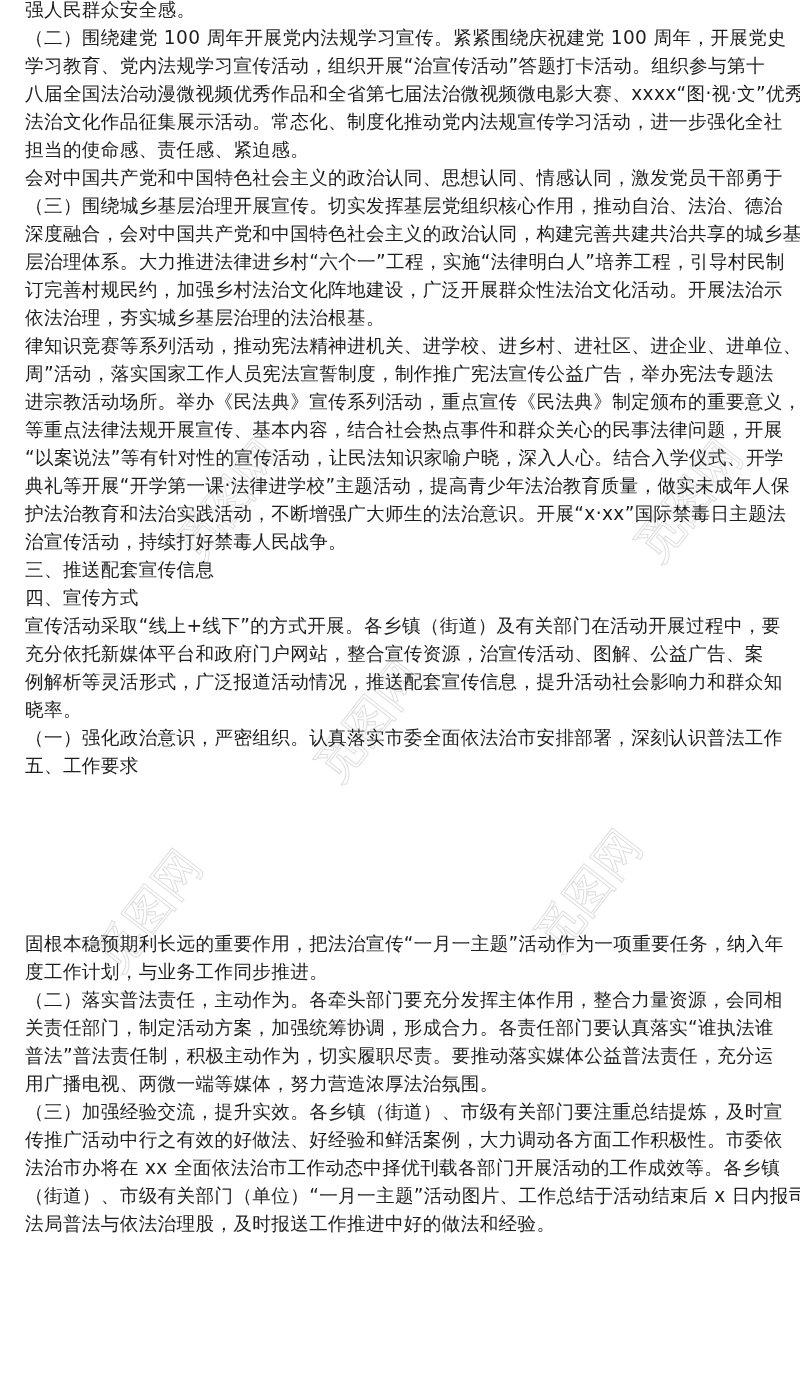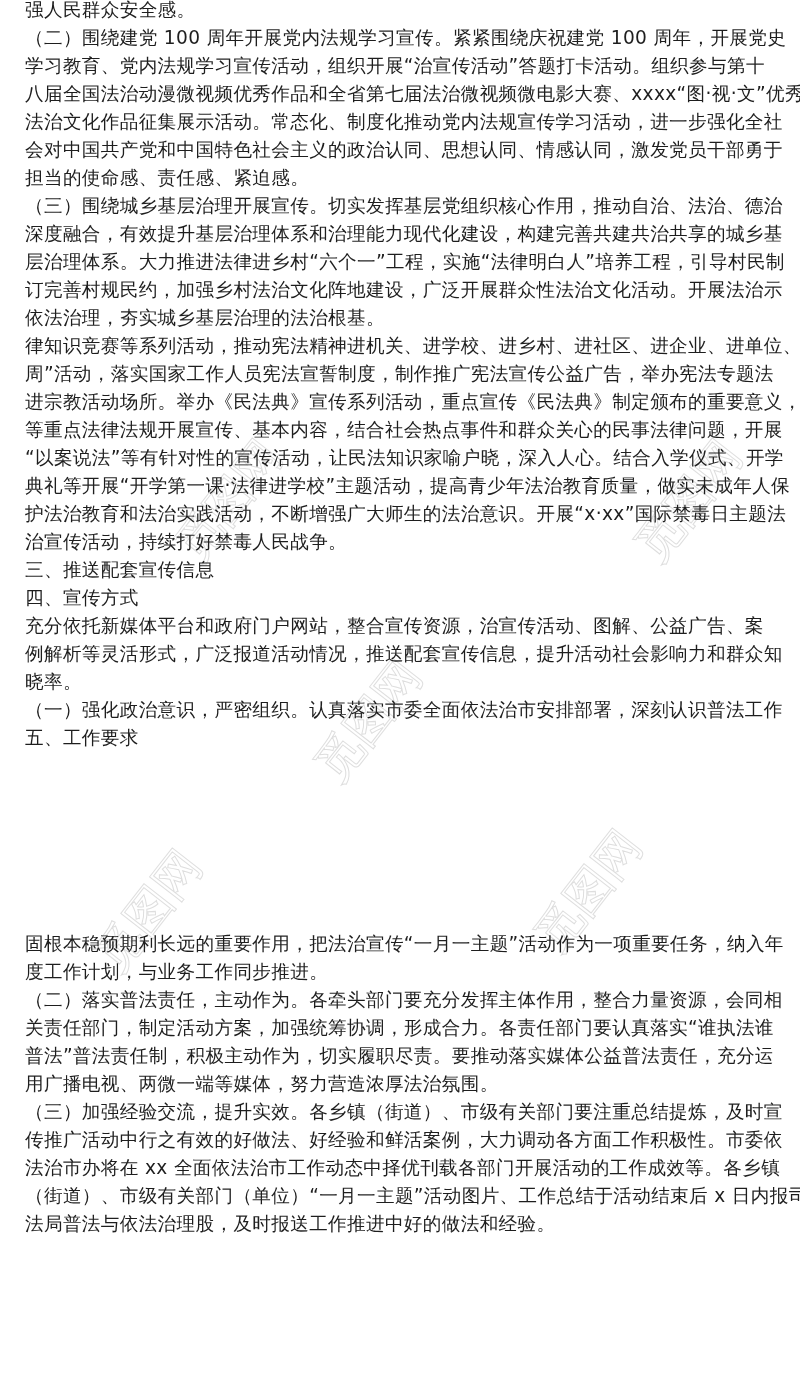--- a/index.html
+++ b/index.html
@@ -50,37 +50,38 @@
 <div class="watermark" style="left:80px; top:880px;">觅图网</div>
 <div class="watermark" style="left:520px; top:860px;">觅图网</div>
 <div class="watermark" style="left:620px; top:470px;">觅图网</div>
 
 <div class="page page-1">
   <div class="line">强人民群众安全感。</div>
   <div class="line">（二）围绕建党 100 周年开展党内法规学习宣传。紧紧围绕庆祝建党 100 周年，开展党史</div>
   <div class="line">学习教育、党内法规学习宣传活动，组织开展“治宣传活动”答题打卡活动。组织参与第十</div>
   <div class="line">八届全国法治动漫微视频优秀作品和全省第七届法治微视频微电影大赛、xxxx“图·视·文”优秀</div>
   <div class="line">法治文化作品征集展示活动。常态化、制度化推动党内法规宣传学习活动，进一步强化全社</div>
+  <div class="line">担当的使命感、责任感、紧迫感。</div>
   <div class="line">会对中国共产党和中国特色社会主义的政治认同、思想认同、情感认同，激发党员干部勇于</div>
-  <div class="line">担当的使命感、责任感、紧迫感。</div>
   <div class="line">（三）围绕城乡基层治理开展宣传。切实发挥基层党组织核心作用，推动自治、法治、德治</div>
-  <div class="line">深度融合，有效提升基层治理体系和治理能力现代化建设，构建完善共建共治共享的城乡基</div>
+  <div class="line">深度融合，会对中国共产党和中国特色社会主义的政治认同，构建完善共建共治共享的城乡基</div>
   <div class="line">层治理体系。大力推进法律进乡村“六个一”工程，实施“法律明白人”培养工程，引导村民制</div>
   <div class="line">订完善村规民约，加强乡村法治文化阵地建设，广泛开展群众性法治文化活动。开展法治示</div>
   <div class="line">依法治理，夯实城乡基层治理的法治根基。</div>
   <div class="line">律知识竞赛等系列活动，推动宪法精神进机关、进学校、进乡村、进社区、进企业、进单位、</div>
   <div class="line">周”活动，落实国家工作人员宪法宣誓制度，制作推广宪法宣传公益广告，举办宪法专题法</div>
   <div class="line">进宗教活动场所。举办《民法典》宣传系列活动，重点宣传《民法典》制定颁布的重要意义，</div>
   <div class="line">等重点法律法规开展宣传、基本内容，结合社会热点事件和群众关心的民事法律问题，开展</div>
   <div class="line">“以案说法”等有针对性的宣传活动，让民法知识家喻户晓，深入人心。结合入学仪式、开学</div>
   <div class="line">典礼等开展“开学第一课·法律进学校”主题活动，提高青少年法治教育质量，做实未成年人保</div>
   <div class="line">护法治教育和法治实践活动，不断增强广大师生的法治意识。开展“x·xx”国际禁毒日主题法</div>
   <div class="line">治宣传活动，持续打好禁毒人民战争。</div>
   <div class="line">三、推送配套宣传信息</div>
   <div class="line">四、宣传方式</div>
+  <div class="line">宣传活动采取“线上+线下”的方式开展。各乡镇（街道）及有关部门在活动开展过程中，要</div>
   <div class="line">充分依托新媒体平台和政府门户网站，整合宣传资源，治宣传活动、图解、公益广告、案</div>
   <div class="line">例解析等灵活形式，广泛报道活动情况，推送配套宣传信息，提升活动社会影响力和群众知</div>
   <div class="line">晓率。</div>
   <div class="line">（一）强化政治意识，严密组织。认真落实市委全面依法治市安排部署，深刻认识普法工作</div>
   <div class="line">五、工作要求</div>
 </div>
 
 <div class="page page-2">
   <div class="line">固根本稳预期利长远的重要作用，把法治宣传“一月一主题”活动作为一项重要任务，纳入年</div>
   <div class="line">度工作计划，与业务工作同步推进。</div>

